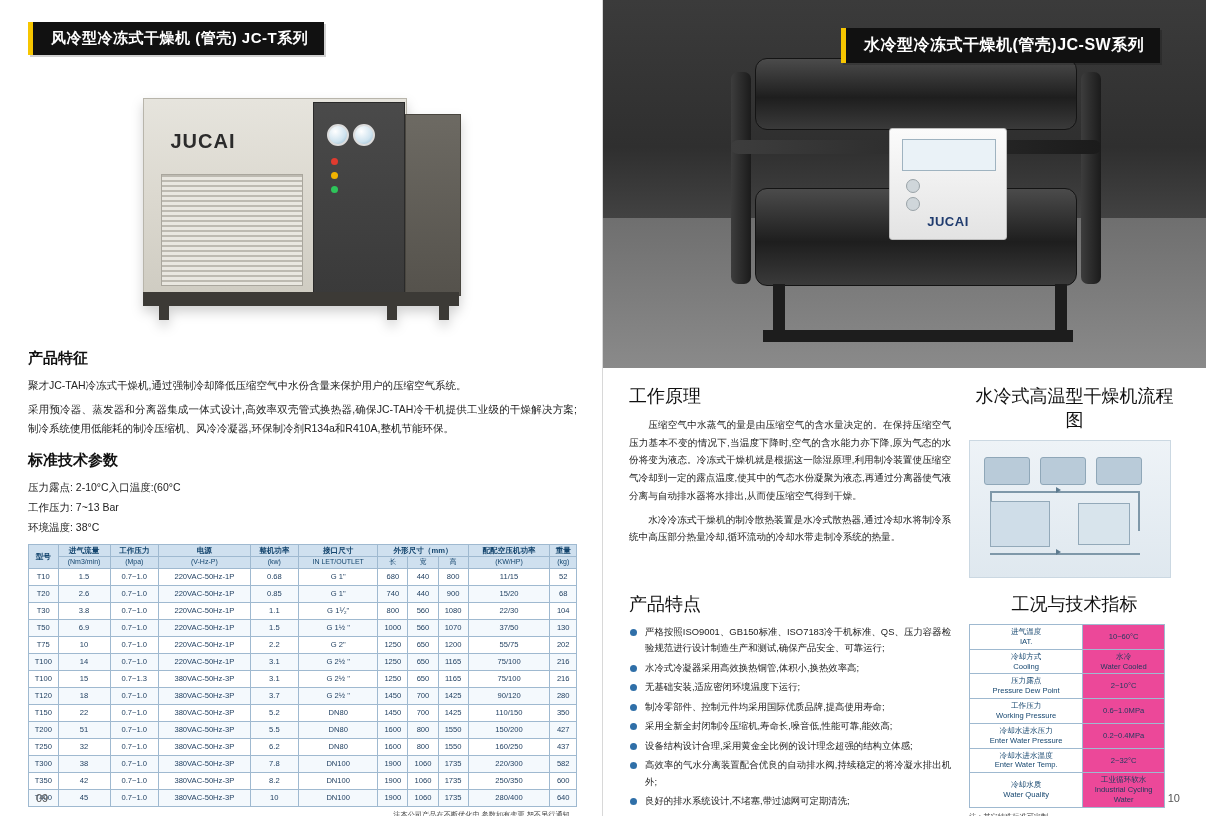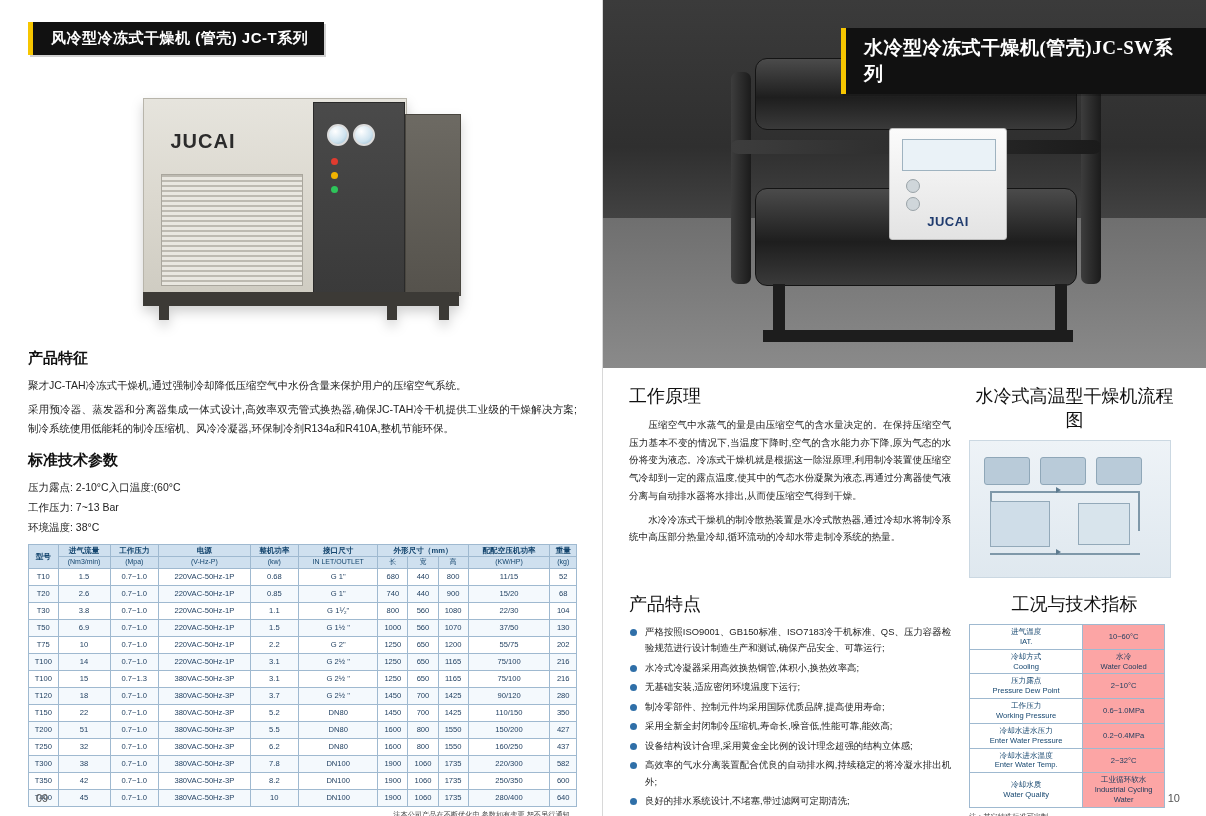--- a/index.html
+++ b/index.html
@@ -17,21 +17,21 @@
 
   
   .banner{
     position:relative;display:inline-block;
     background:#111;color:#fff;
     font-weight:bold;font-size:15px;letter-spacing:.5px;
     padding:7px 16px 7px 18px;
     border-left:5px solid #f7c600;
     box-shadow:2px 2px 0 rgba(0,0,0,.18);
   }
-  .banner.right{font-size:19px;font-family:Liberation Serif, serif;}
+  .banner.right{font-size:16px;}
 
   
   .prod-img-wrap{
     margin:18px 0 6px 0;height:262px;position:relative;
     display:flex;align-items:center;justify-content:center;
   }
   .dryer{
     position:relative;width:320px;height:232px;
     filter:drop-shadow(0 6px 6px rgba(0,0,0,.18));
   }
@@ -179,21 +179,21 @@
     color:#222;margin-bottom:3px;text-align:justify;
   }
   ul.feat li:before{
     content:"";position:absolute;left:1px;top:5px;width:7px;height:7px;
     border-radius:50%;background:#2f6fa8;
   }
 
   table.idx{border-collapse:collapse;width:196px;font-size:7.6px;color:#1a3a5c;margin-top:4px;}
   table.idx td{border:1px solid #9fb9d0;padding:2px 3px;line-height:1.3;text-align:center;}
   table.idx td.lbl{width:106px;background:#fff;color:#14456e;}
-  table.idx td.val{background:#fca5a5;margin-top:16px;}
+  table.idx td.val{background:#ec4899;margin-top:16px;}
   .idx-note{font-size:7.2px;color:#444;margin-top:4px;text-align:left;}
 </style>
 </head>
 <body>
 
 <div class="divider"></div>
 
 <div class="page page-left">
 
   <div class="banner">风冷型冷冻式干燥机 (管壳) JC-T系列</div>

